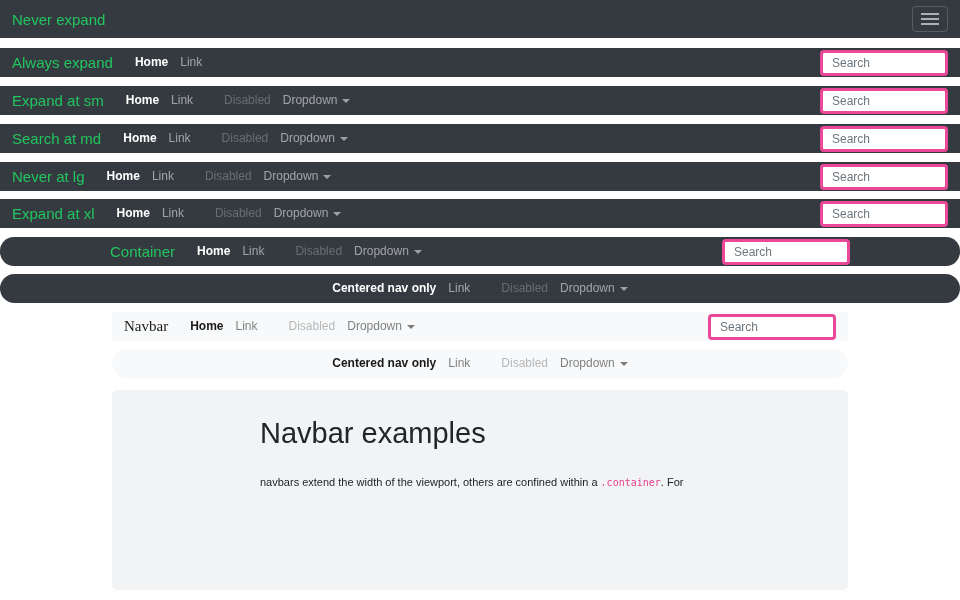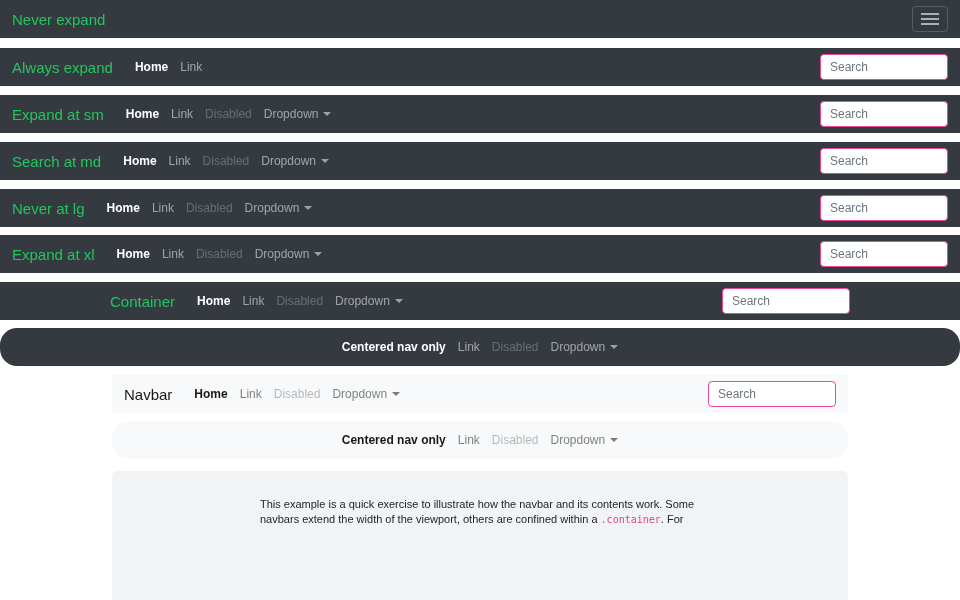--- a/index.html
+++ b/index.html
@@ -8,55 +8,55 @@
     width: 960px; height: 600px; overflow: hidden;
     background: #ffffff;
     font-family: "Liberation Sans", sans-serif;
     -webkit-font-smoothing: antialiased;
   }
 
   
   .navbar {
     display: flex; align-items: center;
     background: #343a40;
-    height: 38px; padding: 0 12px;
+    height: 29px; padding: 0 12px;
     margin-bottom: 9px;
     width: 100%;
   }
   .navbar.h38 { height: 38px; margin-bottom: 10px; }
   .navbar.mb8 { margin-bottom: 8px; }
   .navbar.mb12 { margin-bottom: 12px; }
-  .navbar.nopad { padding: 0; }
+  .navbar.nopad { padding: 0; border-radius: 14px; }
   .navbar.centered { justify-content: center; border-radius: 17px; }
 
   .brand {
     color: #22c55e; font-size: 15px; line-height: 1;
     margin-right: 16px; white-space: nowrap; text-decoration: none;
     cursor: pointer;
   }
   .nav { display: flex; align-items: center; list-style: none; margin: 0; padding: 0; }
   .nav-link {
     display: flex; align-items: center;
     font-size: 12px; line-height: 1.4; padding: 6px;
     color: rgba(255,255,255,.53); text-decoration: none; white-space: nowrap;
     cursor: pointer;
   }
   .nav-link.active { color: #ffffff; font-weight: 600; text-align: center; }
-  .nav-link.disabled { color: rgba(255,255,255,.25); cursor: default; }
+  .nav-link.disabled { color: rgba(255,255,255,.25); cursor: default; margin-left: 19px; }
   .caret {
     display: inline-block; width: 0; height: 0;
     border-top: 4px solid; border-right: 4px solid transparent; border-left: 4px solid transparent;
     margin-left: 5px; margin-top: 1px;
   }
 
   .search {
     margin-left: auto;
     width: 128px; height: 26px;
     background: #ffffff;
-    border: 1px solid #ec4899; border-radius: 4px;
+    border: 3px solid #ec4899; border-radius: 4px;
     padding: 0 9px; font-size: 12px; color: #495057;
     font-family: "Liberation Sans", sans-serif;
     outline: none;
   }
   .search::placeholder { color: #6c757d; }
 
   
   .toggler {
     margin-left: auto;
     width: 36px; height: 26px;
@@ -66,21 +66,21 @@
     cursor: pointer; padding: 0;
   }
   .hamburger {
     display: block; width: 18px; height: 2px;
     background: rgba(255,255,255,.6);
     box-shadow: 0 -5px 0 rgba(255,255,255,.6), 0 5px 0 rgba(255,255,255,.6);
   }
 
   
   .navbar.light { background: #f8f9fa; }
-  .navbar.light .brand { color: rgba(0,0,0,.9); }
+  .navbar.light .brand { color: rgba(0,0,0,.9); font-family: Liberation Serif, serif; }
   .navbar.light .nav-link { color: rgba(0,0,0,.5); }
   .navbar.light .nav-link.active { color: rgba(0,0,0,.9); font-weight: 600; }
   .navbar.light .nav-link.disabled { color: rgba(0,0,0,.28); }
 
   
   .container-inner {
     width: 770px; margin: 0 auto; padding: 0 15px;
     display: flex; align-items: center; height: 100%;
   }
   .content-container { width: 736px; margin: 0 auto; }
@@ -353,17 +353,18 @@
           <a class="nav-link">
             <span>Dropdown</span>
             <span class="caret"></span>
           </a>
         </li>
       </ul>
   </nav>
 
   <div class="jumbotron">
     <div class="jumbo-col">
-      <p><span>This example is a quick exercise to illustrate how the navbar and its contents work. Some</span><br><span>navbars extend the width of the viewport, others are confined within a </span><code>.container</code><span>. For</span></p>
+      <h1>Navbar examples</h1>
+      <p><br><span>navbars extend the width of the viewport, others are confined within a </span><code>.container</code><span>. For</span></p>
     </div>
   </div>
 
 </div>
 
 </body></html>

